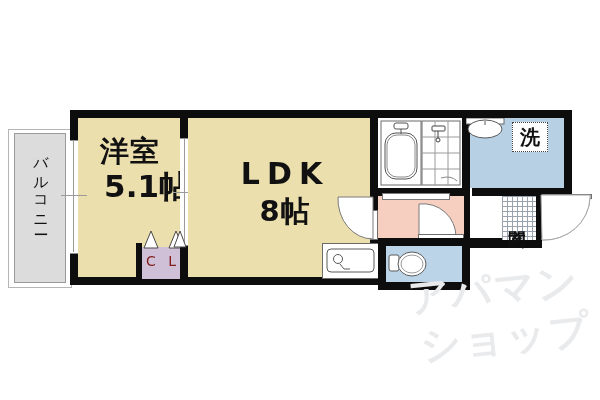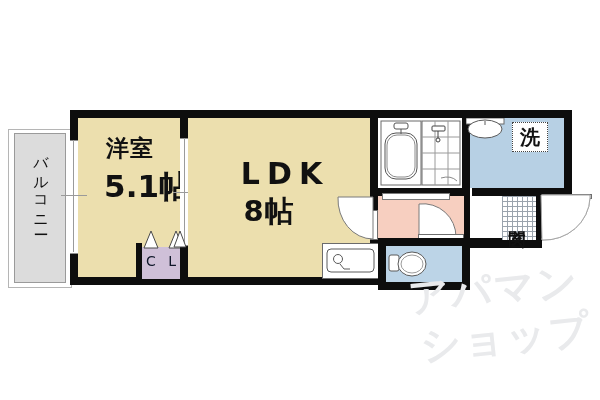--- a/index.html
+++ b/index.html
@@ -33,25 +33,25 @@
   .wall { background: #0d0d0d; }
 
   
   .label {
     color: #111111;
     text-align: center;
     line-height: 1.05;
     white-space: nowrap;
     font-weight: 600;
   }
-  .label-yoshitsu { font-size: 23px; letter-spacing: 1px; }
+  .label-yoshitsu { font-size: 29px; letter-spacing: 1px; }
   .label-yoshitsu-num { font-size: 31px; letter-spacing: 0px; text-align: right; }
   .label-ldk { font-size: 30px; letter-spacing: 7px; font-weight: 600; }
   .label-ldk-num { font-size: 29px; letter-spacing: 1px; }
-  .label-cl { font-size: 14px; letter-spacing: 4px; color: #0f172a; font-weight: 500; }
+  .label-cl { font-size: 14px; letter-spacing: 4px; color: #7f1d1d; font-weight: 500; }
   .label-vertical {
     writing-mode: vertical-rl;
     text-orientation: upright;
     font-size: 15px;
     letter-spacing: 3px;
     color: #111;
     font-weight: 500;
   }
   .label-boxed {
     font-size: 20px;
@@ -138,21 +138,21 @@
   <div class="abs" style="left:173px; top:192px; width:22px; height:1px; background:#9b9b9b;"></div>
 
   <div class="fx" style="left:172px; top:228px; width:16px; height:20px;">
     <svg width="16" height="20" viewBox="0 0 16 20">
       <polygon points="2,19 8,3 14,19" fill="#ffffff" stroke="#4a4a4a" stroke-width="1"></polygon>
     </svg>
   </div>
 
   <div class="abs room-ldk" style="left:188px; top:118px; width:182px; height:159px;"></div>
   <div class="abs label label-ldk" style="left:210px; top:158px; width:150px; height:36px;">LDK</div>
-  <div class="abs label label-ldk-num" style="left:194px; top:196px; width:150px; height:34px;">8帖</div>
+  <div class="abs label label-ldk-num" style="left:210px; top:196px; width:150px; height:34px;">8帖</div>
 
   <div class="abs wall" style="left:370px; top:110px; width:8px; height:100px;"></div>
   <div class="abs wall" style="left:370px; top:238px; width:8px; height:47px;"></div>
 
   <div class="abs" style="left:370px; top:210px; width:6px; height:28px; background:#ffffff; border:1px solid #6e6e6e;"></div>
   <div class="arc" style="left:332px; top:196px; width:42px; height:46px;">
     <svg width="42" height="46" viewBox="0 0 42 46">
       <path d="M41,1 L6,1 A35,40 0 0 0 41,43 Z" fill="#ffffff" stroke="#7a7a7a" stroke-width="1"></path>
     </svg>
   </div>

